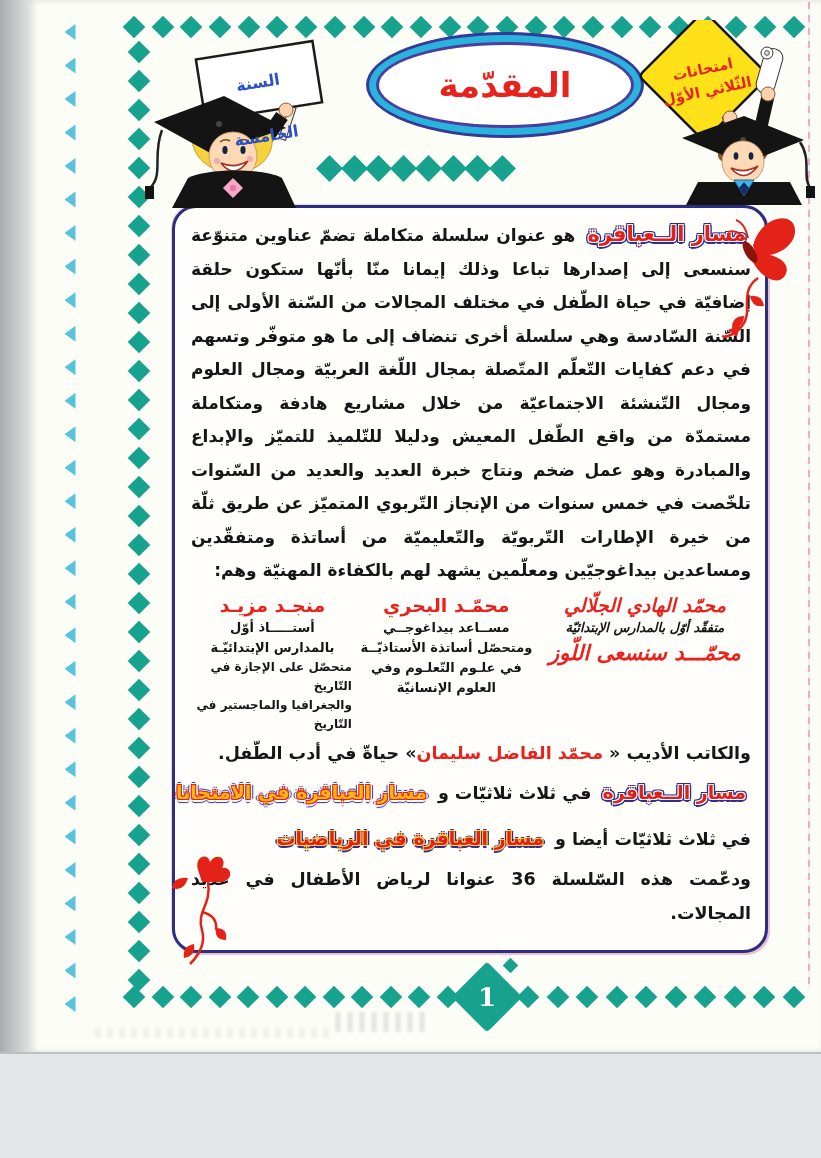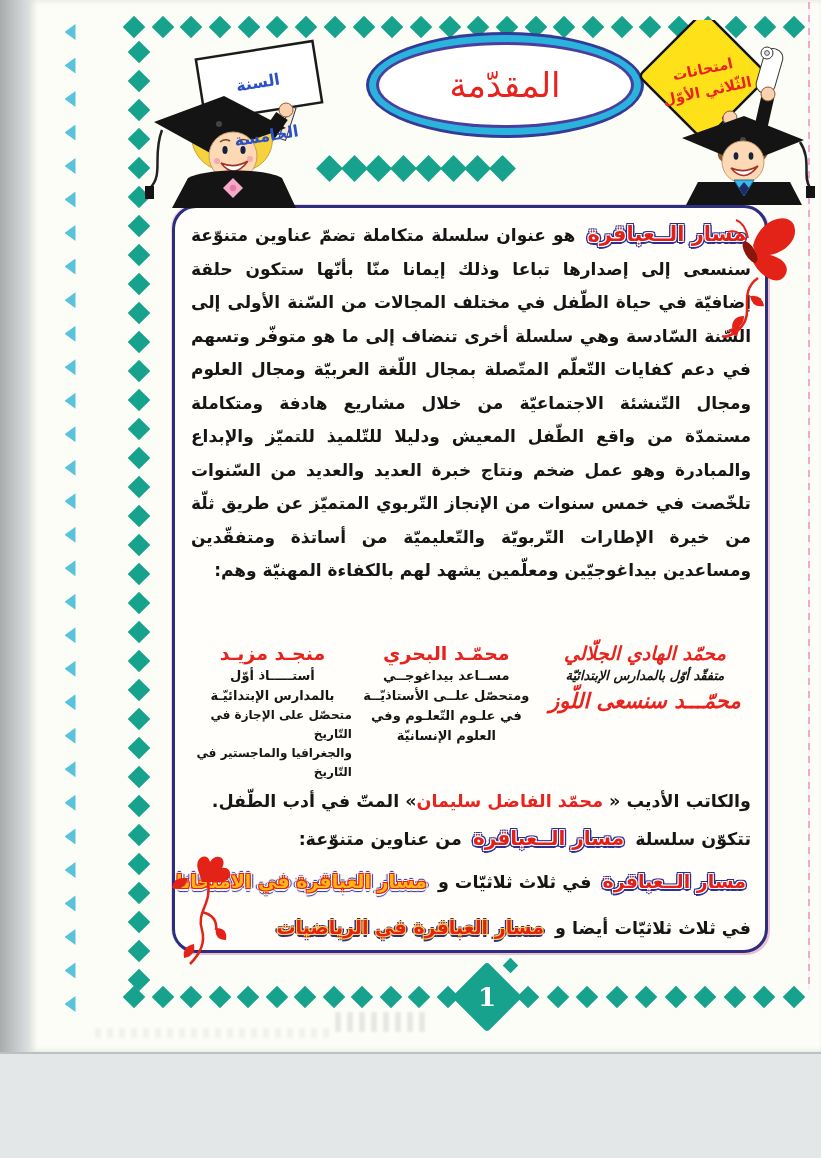--- a/index.html
+++ b/index.html
@@ -26,21 +26,21 @@
   .page-diamond{position:absolute;left:462px;top:972px;width:50px;height:50px;background:#17a28e;transform:rotate(45deg);border-radius:4px;}
   .page-diamond .num{position:absolute;left:0;top:0;width:50px;height:50px;transform:rotate(-45deg);color:#fff;font-weight:bold;font-size:26px;line-height:50px;text-align:center;font-family:"DejaVu Serif",serif;}
   .page-diamond-dot{position:absolute;left:505px;top:960px;width:11px;height:11px;background:#17a28e;transform:rotate(45deg);}
 
   .pink-edge{position:absolute;left:808px;top:2px;width:2px;height:988px;opacity:.55;
     background:repeating-linear-gradient(180deg,#e667ab 0 7px,rgba(230,103,171,.15) 7px 13px);}
 
   
   .oval{position:absolute;left:382px;top:48px;width:246px;height:74px;background:#fff;border-radius:50%;
     box-shadow:0 0 0 3px #fff,0 0 0 6px #4a3f9f,0 0 0 13px #2ab4dd,0 0 0 16px #343a96;}
-  .oval .t{width:100%;height:74px;line-height:74px;text-align:center;color:#e8231d;font-size:34px;font-weight:normal;}
+  .oval .t{width:100%;height:74px;line-height:74px;text-align:center;color:#e8231d;font-size:34px;font-weight:bold;}
 
   .girl-sign-label{position:absolute;left:201px;top:56px;width:114px;height:54px;transform:rotate(-9deg);
     color:#2b50c8;font-weight:bold;font-size:16px;text-align:center;line-height:54px;z-index:6;}
   .boy-sign-label{position:absolute;left:652px;top:58px;width:106px;transform:rotate(-12deg);
     color:#e8231d;font-weight:bold;font-size:14.5px;text-align:center;line-height:22px;z-index:6;}
   .cartoon{position:absolute;z-index:5;}
 
   
   .tbox{position:absolute;left:172px;top:205px;width:560px;height:732px;background:#fffefb;
     border:3px solid #2b2f7e;border-radius:24px;box-shadow:2px 2px 0 rgba(205,45,125,.3), -1px -1px 0 rgba(205,45,125,.2);
@@ -49,21 +49,21 @@
   .lg{display:inline-block;white-space:nowrap;padding:0 5px;font-weight:bold;}
   .lg-red{color:#e32017;text-shadow:-1px -1px 0 #fff,1px -1px 0 #fff,-1px 1px 0 #fff,1px 1px 0 #fff,
     -2.5px 0 0 #2b2f8e,2.5px 0 0 #2b2f8e,0 2.5px 0 #2b2f8e,0 -2.5px 0 #2b2f8e,-2px -2px 0 #2b2f8e,2px 2px 0 #2b2f8e,-2px 2px 0 #2b2f8e,2px -2px 0 #2b2f8e;}
   .lg-yellow{color:#ffb515;text-shadow:-1px -1px 0 #e32017,1px -1px 0 #e32017,-1px 1px 0 #e32017,1px 1px 0 #e32017,
     -2.5px 0 0 #fff,2.5px 0 0 #fff,0 2.5px 0 #fff,0 -2.5px 0 #fff,-3.5px 0 1px #2b2f8e,3.5px 0 1px #2b2f8e,0 3.5px 1px #2b2f8e,0 -3.5px 1px #2b2f8e;}
   .lg-gold{color:#e32017;text-shadow:-1px -1px 0 #ffd34d,1px -1px 0 #ffd34d,-1px 1px 0 #ffd34d,1px 1px 0 #ffd34d,
     -2.5px 0 0 #2b2f8e,2.5px 0 0 #2b2f8e,0 2.5px 0 #2b2f8e,0 -2.5px 0 #2b2f8e;}
   .p1 .lg{font-size:21px;}
 
   .authors{display:flex;direction:rtl;text-align:center;margin:4px 0 2px;}
-  .a-col{padding:0 2px;margin-top:48px;}
+  .a-col{padding:0 2px;}
   .a-c1{width:38%;font-style:italic;} .a-c2{width:33%;} .a-c3{width:29%;}
   .a-name{color:#e8231d;font-size:19px;line-height:26px;}
   .a-name2{color:#e8231d;font-size:21px;line-height:30px;}
   .a-role{font-size:13px;line-height:20px;}
   .a-role-sm{font-size:12px;line-height:19px;text-align:right;}
 
   .line{font-size:17.5px;line-height:34px;}
   .series-line{line-height:40px;}
   .series-line .lg{font-size:20px;}
   .titles1,.titles2{line-height:45px;white-space:nowrap;}
@@ -283,42 +283,37 @@
 
     <div class="authors">
       <div class="a-col a-c1">
         <div class="a-name">محمّد الهادي الجلّالي</div>
         <div class="a-role">متفقّد أوّل بالمدارس الإبتدائيّة</div>
         <div class="a-name2">محمّـــد سنسعى اللّوز</div>
       </div>
       <div class="a-col a-c2">
         <div class="a-name">محمّـد البحري</div>
         <div class="a-role">مســاعد بيداغوجــي</div>
-        <div class="a-role">ومتحصّل علــى الأستاذيّــة</div>
+        <div class="a-role">ومتحصّل أساتذة الأستاذيّــة</div>
         <div class="a-role">في علـوم التّعلـوم وفي</div>
         <div class="a-role">العلوم الإنسانيّة</div>
       </div>
       <div class="a-col a-c3">
         <div class="a-name">منجـد مزيـد</div>
         <div class="a-role">أستـــــاذ أوّل</div>
         <div class="a-role">بالمدارس الإبتدائيّـة</div>
         <div class="a-role-sm">متحصّل على الإجازة في التّاريخ</div>
         <div class="a-role-sm">والجغرافيا والماجستير في التّاريخ</div>
       </div>
     </div>
 
     <div class="line">
-      <span>والكاتب الأديب « </span><span class="red-name">محمّد الفاضل سليمان</span><span>» المتّ في أدب الطّفل.</span>
-    </div>
-
-    <div class="line series-line">
-      <span>تتكوّن سلسلة</span>
-      <span class="lg lg-red">مسار الــعباقرة</span>
-      <span>من عناوين متنوّعة:</span>
-    </div>
+      <span>والكاتب الأديب « </span><span class="red-name">محمّد الفاضل سليمان</span><span>» حياةّ في أدب الطّفل.</span>
+    </div>
+
 
     <div class="line titles1">
       <span class="lg lg-red">مسار الــعباقرة</span>
       <span>في ثلاث ثلاثيّات و</span>
       <span class="lg lg-yellow">مسار العباقرة في الامتحانات</span>
     </div>
 
     <div class="line titles2">
       <span>في ثلاث ثلاثيّات أيضا و</span>
       <span class="lg lg-gold">مسار العباقرة في الرياضيات</span>

